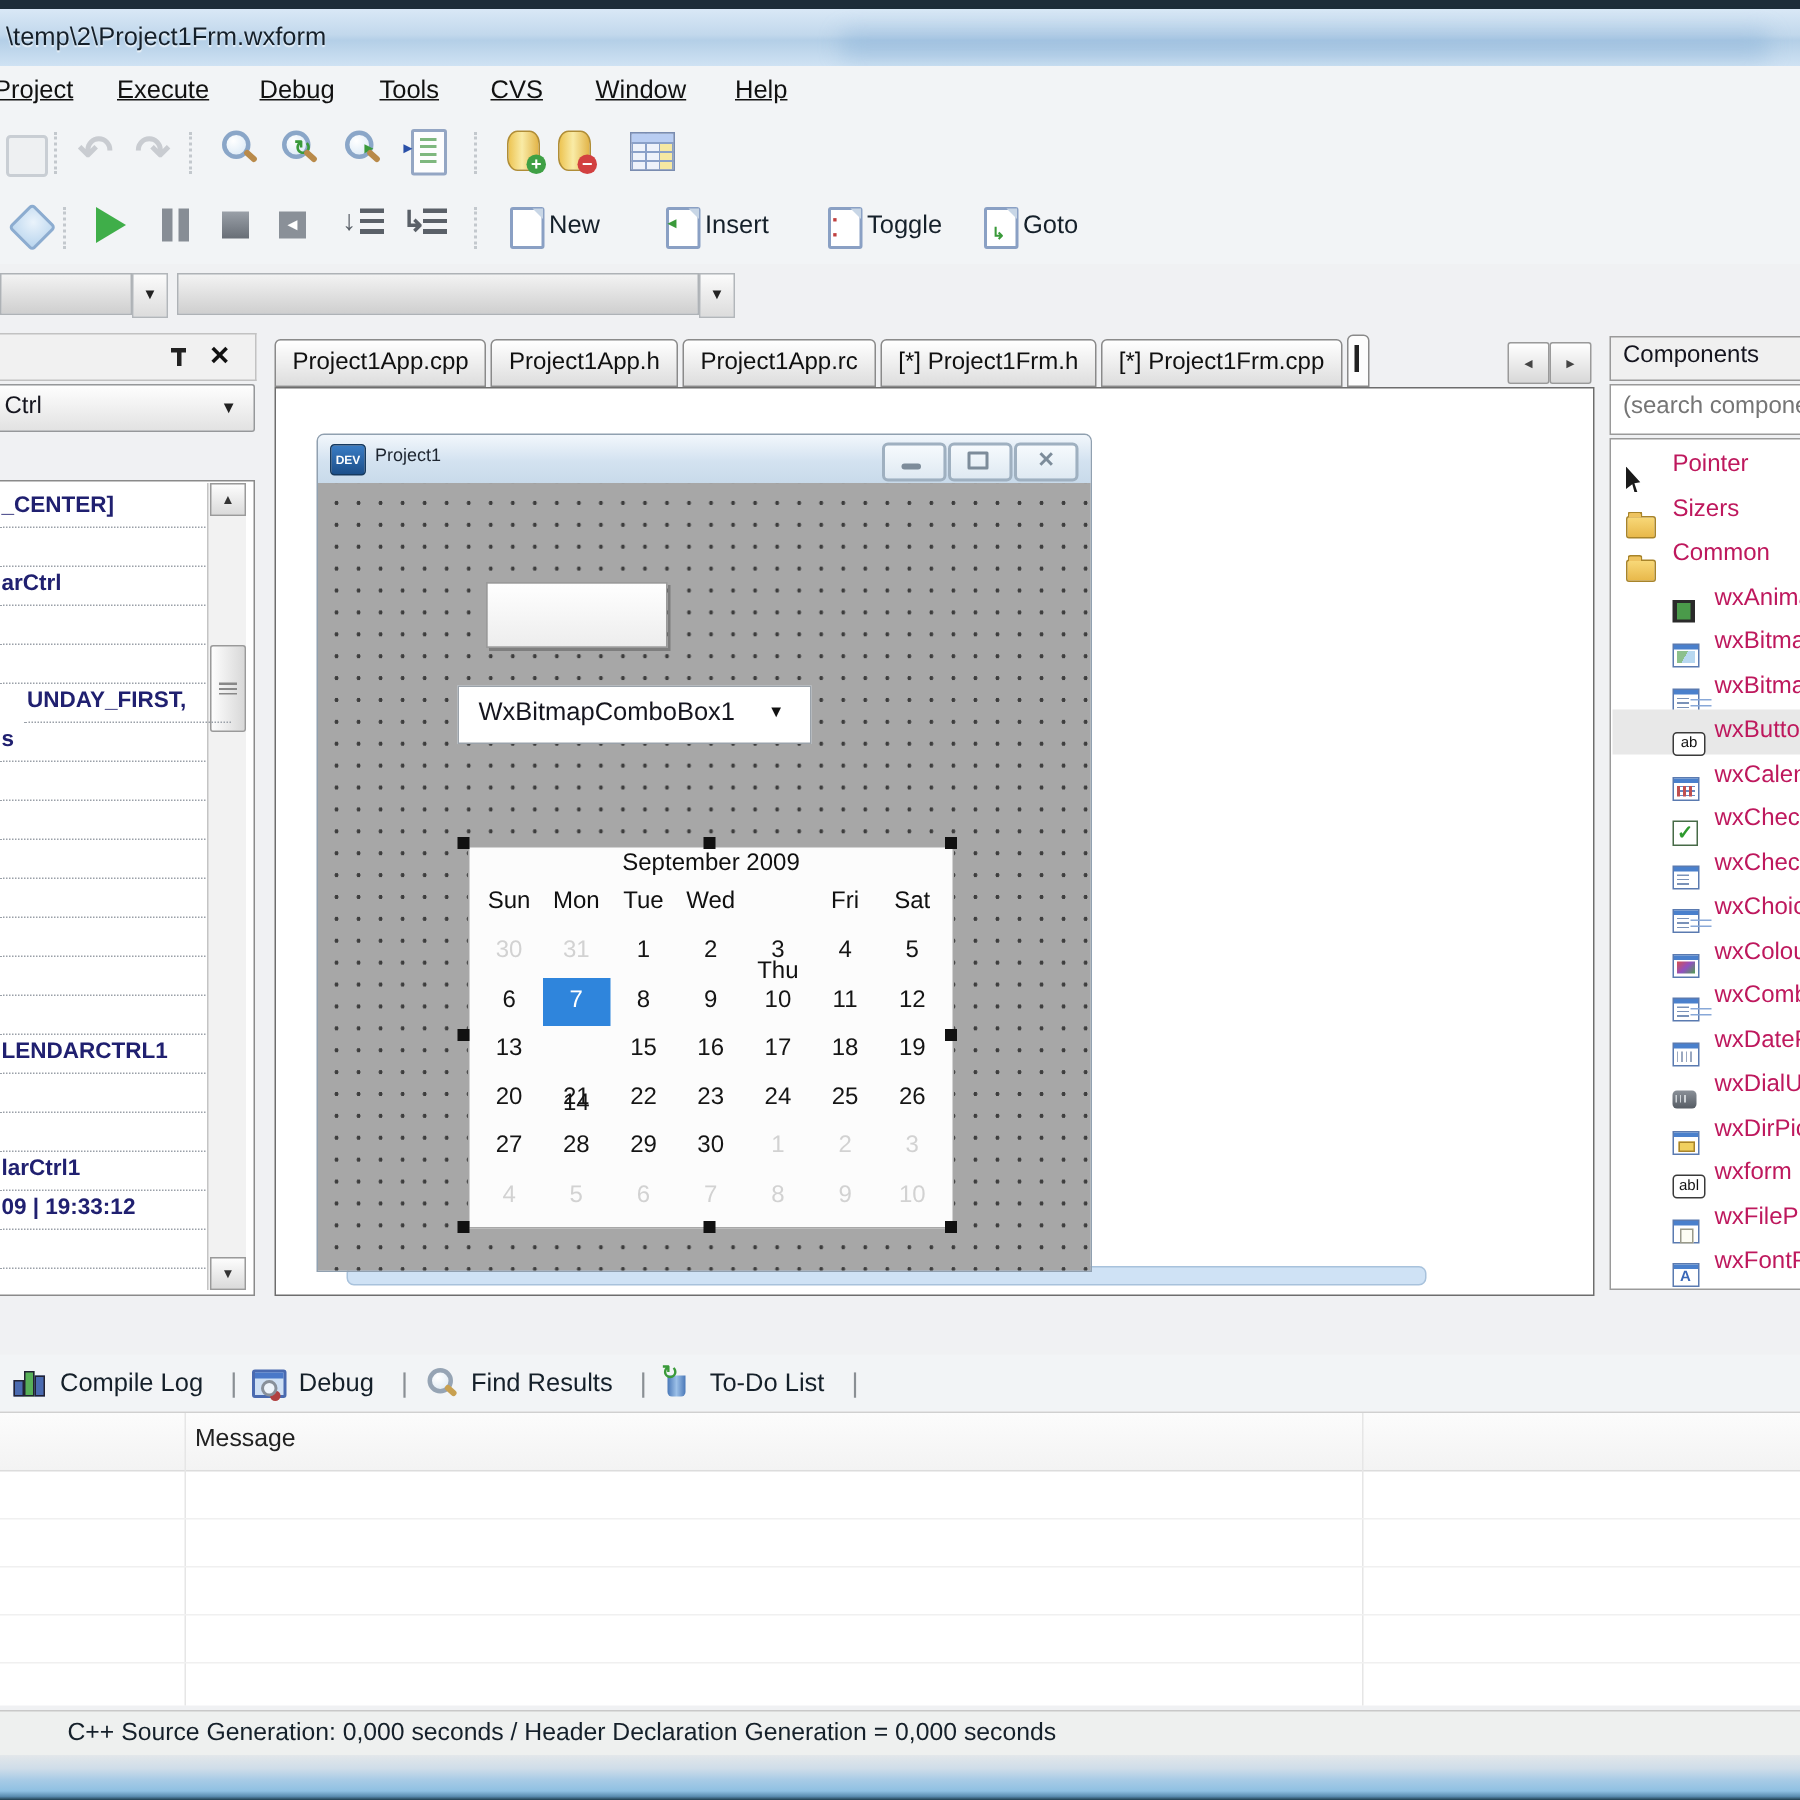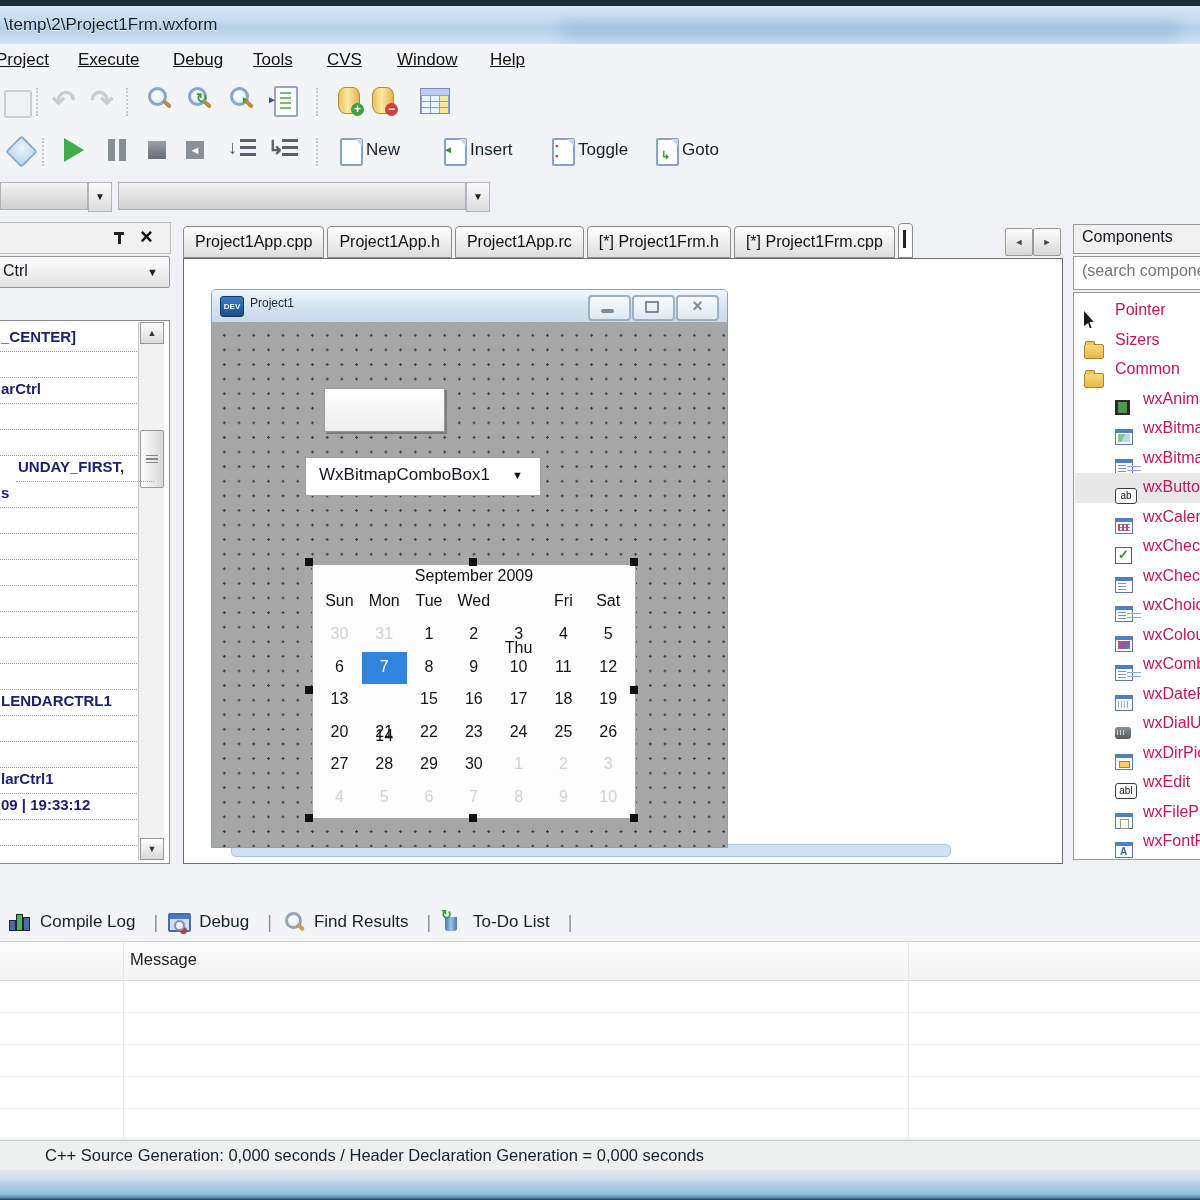--- a/index.html
+++ b/index.html
@@ -549,21 +549,21 @@
       <div class="abs cp-item" style="top: 416px;">
         <span class="ci ci-phone" style="left: 40px;"></span>
         <span class="cp-label" style="left: 68px;">wxDialUpManager</span>
       </div>
       <div class="abs cp-item" style="top: 445.5px;">
         <span class="ci cwin ci-dir" style="left: 40px;"></span>
         <span class="cp-label" style="left: 68px;">wxDirPickerCtrl</span>
       </div>
       <div class="abs cp-item" style="top: 475px;">
         <span class="ci ci-abl" style="left: 40px;">abl</span>
-        <span class="cp-label" style="left: 68px;">wxEdit</span>
+        <span class="cp-label" style="left: 68px;">wxform</span>
       </div>
       <div class="abs cp-item" style="top: 504.5px;">
         <span class="ci cwin ci-file" style="left: 40px;"></span>
         <span class="cp-label" style="left: 68px;">wxFilePickerCtrl</span>
       </div>
       <div class="abs cp-item" style="top: 534px;">
         <span class="ci cwin ci-font" style="left: 40px;"></span>
         <span class="cp-label" style="left: 68px;">wxFontPickerCtrl</span>
       </div>
     </div>

